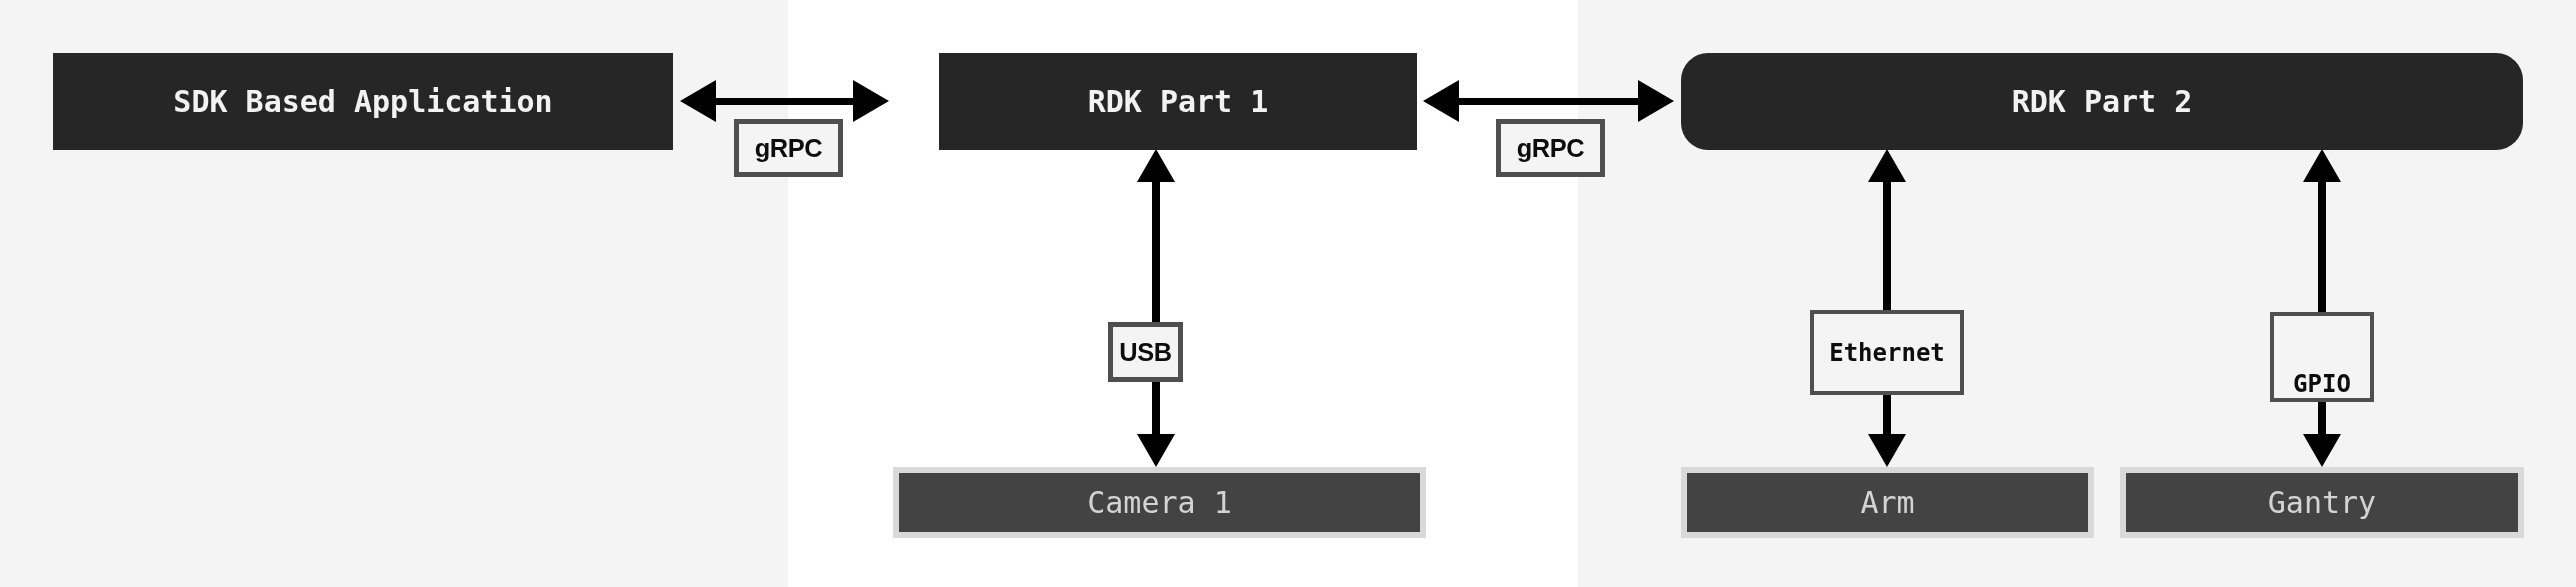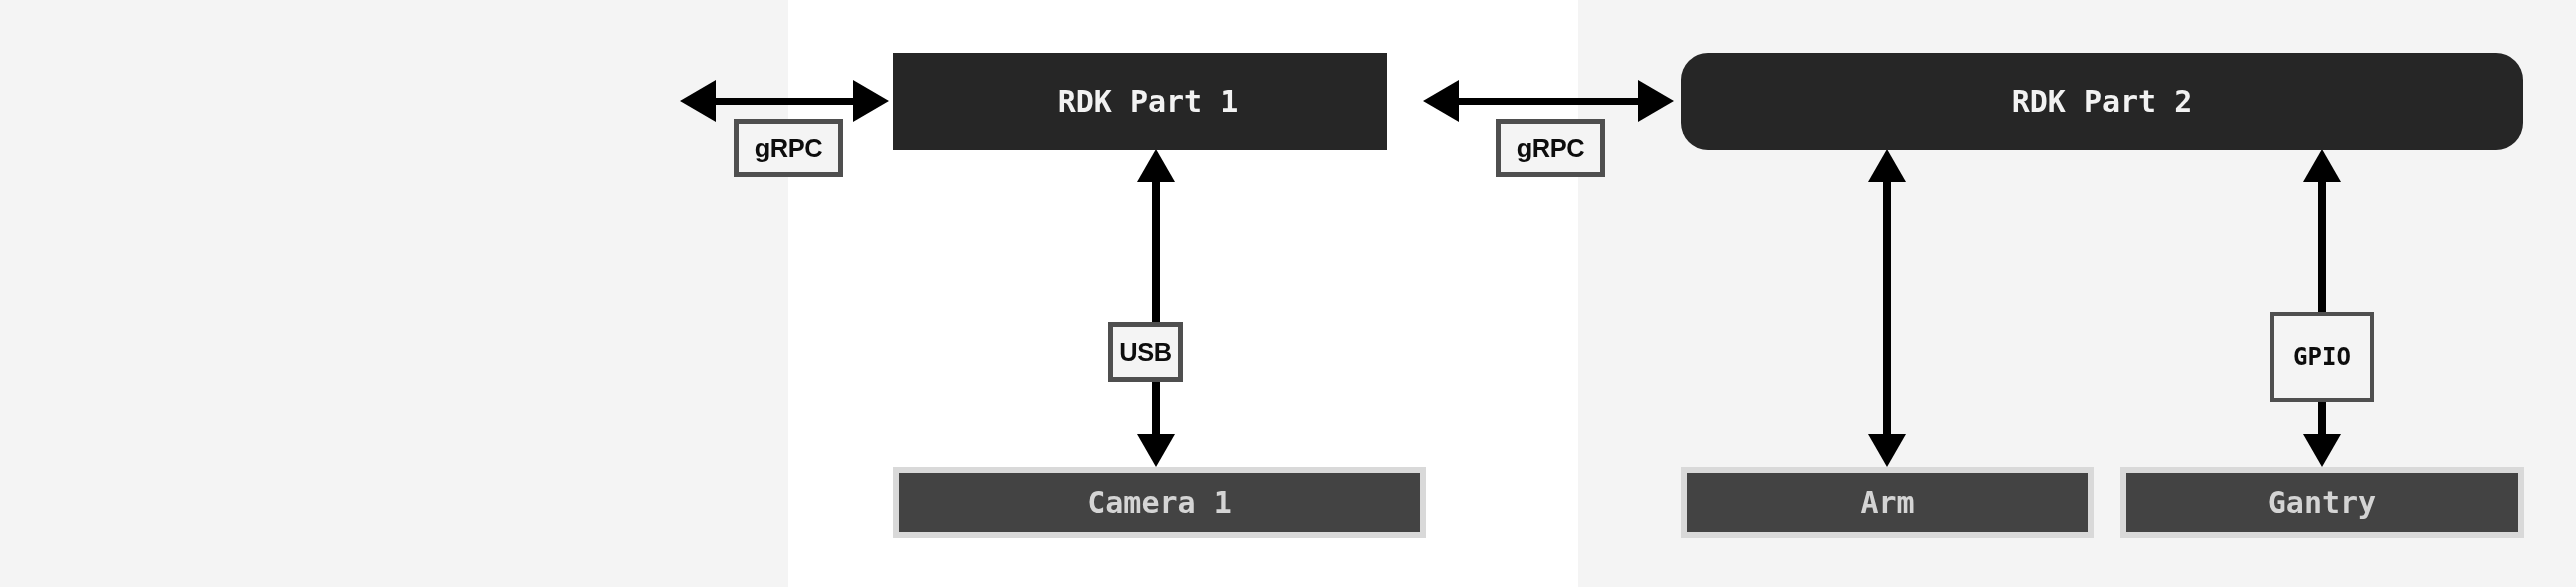--- a/index.html
+++ b/index.html
@@ -29,37 +29,37 @@
     display: flex;
     align-items: center;
     justify-content: center;
     font-family: "DejaVu Sans Mono", monospace;
     font-weight: bold;
     font-size: 30px;
     letter-spacing: 0px;
     z-index: 2;
   }
   .pos-sdk  { left: 53px;   width: 620px;  }
-  .pos-rdk1 { left: 893px; width: 478px; padding-left: 16px;  }
+  .pos-rdk1 { left: 939px; width: 478px;  }
   .pos-rdk2 { left: 1681px; width: 842px; border-radius: 27px; }
 
   
   .component-box {
     position: absolute;
     top: 467px;
     height: 71px;
     box-sizing: border-box;
     border: 6.6px solid var(--component-box-border, #d9d9d9);
     background: var(--component-box-bg, #434343);
     color: var(--component-box-text, #d4d4d4);
     display: flex;
     align-items: center;
     justify-content: center;
     font-family: "DejaVu Sans Mono", monospace;
-    font-weight: bold;
+    font-weight: normal;
     font-size: 30px;
     z-index: 2;
   }
   .pos-camera1 { left: 893px; width: 533px; }
   .pos-arm     { left: 1681px; width: 413px; }
   .pos-gantry  { left: 2120px; width: 404px; text-align: center; }
 
   
   .harrow { position: absolute; top: 80px; height: 43px; z-index: 1; }
   .pos-harrow-left  { left: 680px;  width: 209px; }
@@ -124,21 +124,21 @@
   }
   .conn-label.mono {
     font-family: "DejaVu Sans Mono", monospace;
     font-size: 24px;
     border-width: 4.9px;
   }
   .pos-label-grpc1 { left: 734px;  top: 71px;  width: 109px; height: 58px; }
   .pos-label-grpc2 { left: 1496px; top: 71px;  width: 109px; height: 58px; }
   .pos-label-usb   { left: 1108px; top: 274px; width: 75px; height: 60px; }
   .pos-label-eth   { left: 1810px; top: 262px; width: 154px; height: 85px; }
-  .pos-label-gpio  { left: 2270px; top: 264px; width: 104px; height: 90px; }
+  .pos-label-gpio  { left: 2270px; top: 264px; width: 104px; height: 90px; align-items: flex-end; }
 </style>
 </head>
 <body>
 
 <div class="canvas">
 
   <div class="band band-left"></div>
   <div class="band band-middle"></div>
   <div class="band band-right"></div>
 
@@ -162,20 +162,23 @@
     <div class="head-up"></div>
     <div class="shaft"></div>
     <div class="head-down"></div>
   </div>
   <div class="varrow pos-varrow-gpio">
     <div class="head-up"></div>
     <div class="shaft"></div>
     <div class="head-down"></div>
   </div>
 
+  <div class="server-box pos-sdk">
+    <span>SDK Based Application</span>
+  </div>
   <div class="server-box pos-rdk1">
     <span>RDK Part 1</span>
   </div>
   <div class="server-box pos-rdk2">
     <span>RDK Part 2</span>
   </div>
 
   <div class="component-box pos-camera1">
     <span>Camera 1</span>
   </div>
@@ -188,18 +191,21 @@
 
   <div class="conn-label sans pos-label-grpc1">
     <span>gRPC</span>
   </div>
   <div class="conn-label sans pos-label-grpc2">
     <span>gRPC</span>
   </div>
   <div class="conn-label sans pos-label-usb">
     <span>USB</span>
   </div>
+  <div class="conn-label mono pos-label-eth">
+    <span>Ethernet</span>
+  </div>
   <div class="conn-label mono pos-label-gpio">
     <span>GPIO</span>
   </div>
 
 </div>
 
 
 </body></html>

